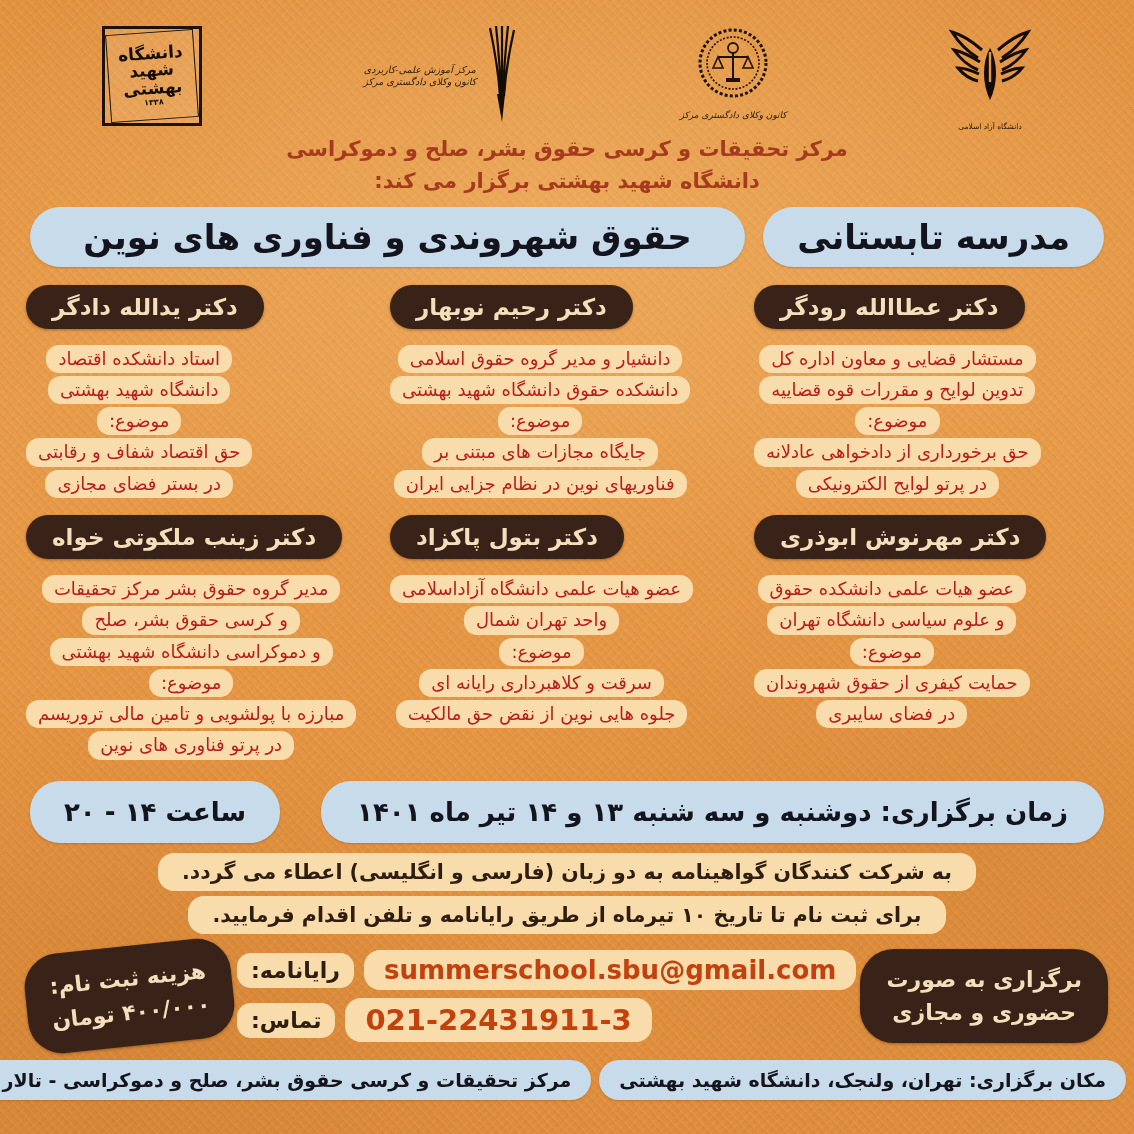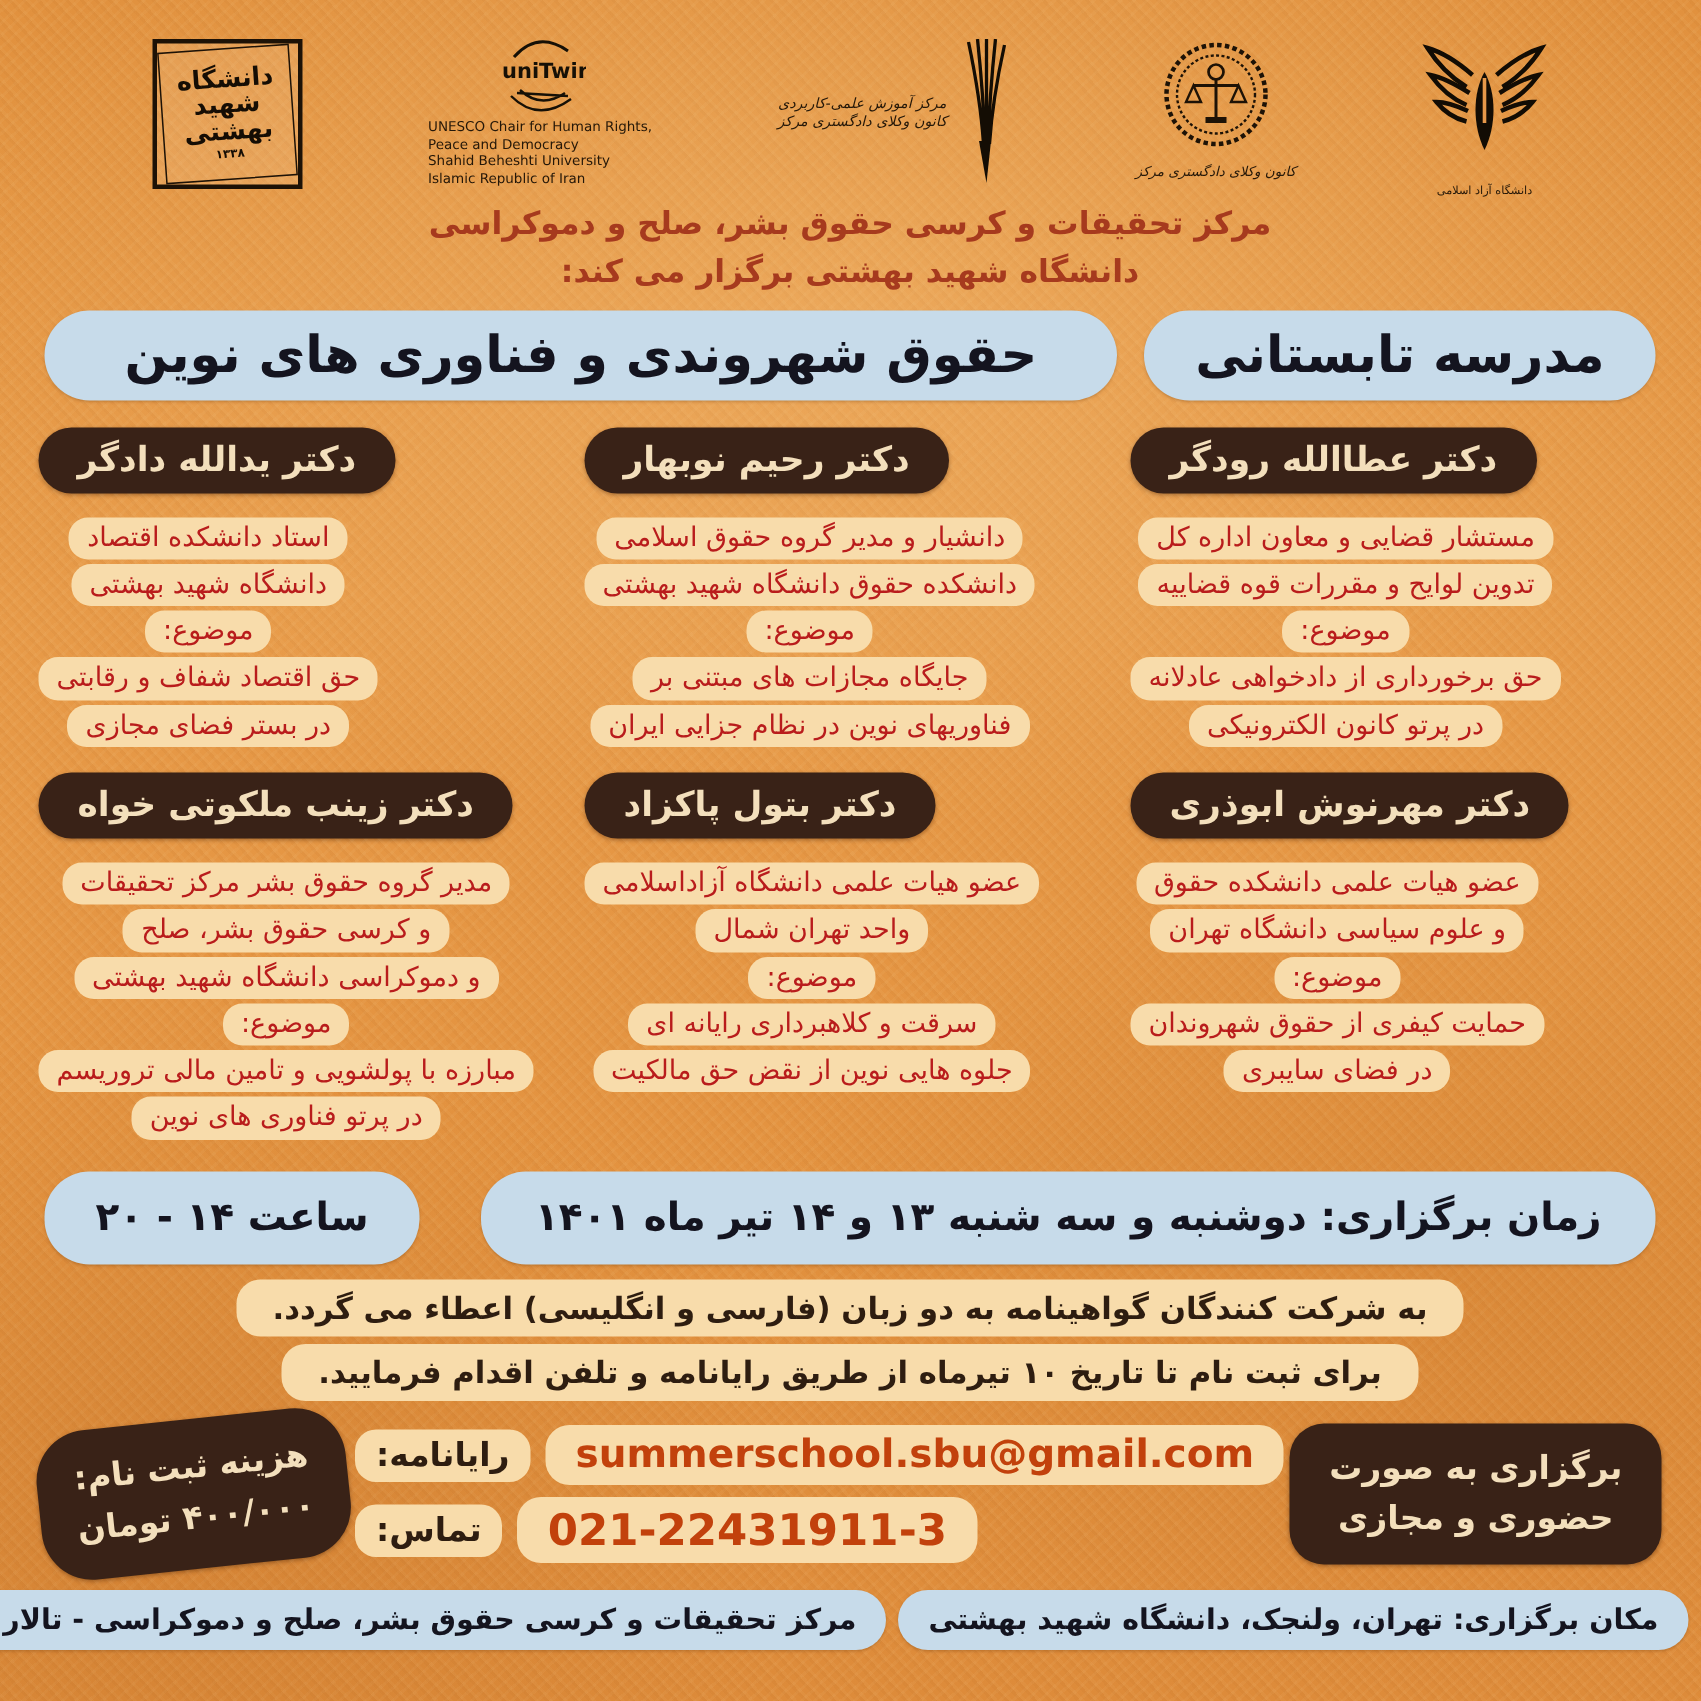--- a/index.html
+++ b/index.html
@@ -60,21 +60,21 @@
   .notice{display:block;width:fit-content;margin:5px auto;font-size:20.5px;padding:7px 24px;
           background:#f8dcab;color:#2e1d10;border-radius:16px;font-weight:bold;}
   
   .contact-row{display:flex;justify-content:space-between;align-items:center;margin:12px 26px 0;}
   .contact-mid{display:flex;flex-direction:column;gap:8px;}
   .contact-line{display:flex;align-items:center;gap:10px;justify-content:flex-end;}
   .contact-label{font-size:22px;padding:5px 14px;border-radius:14px;background:#f8dcab;
                  color:#2e1d10;font-weight:bold;}
   .contact-value{font-size:26px;padding:5px 20px;border-radius:16px;background:#f8dcab;
                  color:#c2410c;font-weight:bold;direction:ltr;font-family:"DejaVu Sans",sans-serif;}
-  .format-pill{font-size:22px;line-height:1.5;padding:14px 26px;text-align:center;white-space:pre-line;border-radius:23px;}
+  .format-pill{font-size:22px;line-height:1.5;padding:14px 26px;text-align:center;white-space:pre-line;}
   .fee-pill{font-size:22px;line-height:1.55;padding:16px 24px;text-align:center;white-space:pre-line;
             transform:rotate(-6deg);}
   
   .venue-row{display:flex;justify-content:space-between;align-items:center;margin:14px 8px 0;gap:8px;}
   .venue-pill{font-size:19px;padding:9px 20px;border-radius:22px;white-space:nowrap;}
   .pre{white-space:pre-line;}
 </style>
 </head>
 <body>
 
@@ -86,31 +86,20 @@
         <div class="sbu-inner">
           <span>دانشگاه</span>
           <span>شهید</span>
           <span>بهشتی</span>
           <span class="yr">۱۳۳۸</span>
         </div>
       </div>
     </figure>
 
 
-    <figure class="logo">
-      <svg width="62" height="50" viewBox="0 0 62 50">
-        <path d="M14 12 Q30 -6 50 8" fill="none" stroke="#161006" stroke-width="2"></path>
-        <path d="M12 38 Q30 56 52 40 M18 34 Q32 47 48 36 M16 36 L50 38" fill="none" stroke="#161006" stroke-width="1.6"></path>
-        <text x="6" y="26" font-size="14" font-weight="bold" fill="#161006" font-family="DejaVu Sans">uniTwin</text>
-      </svg>
-      <figcaption class="cap" style="text-align:left">UNESCO Chair for Human Rights,
-Peace and Democracy
-Shahid Beheshti University
-Islamic Republic of Iran</figcaption>
-    </figure>
 
     <figure class="logo logo-pen">
       <figcaption class="cap">مرکز آموزش علمی-کاربردی
 کانون وکلای دادگستری مرکز</figcaption>
       <svg width="34" height="100" viewBox="0 0 34 100">
         <path d="M6 2 Q14 40 16 70 M12 0 Q16 38 17 70 M18 0 Q18 38 18 70 M24 0 Q20 38 19 70 M30 4 Q22 40 20 70" fill="none" stroke="#140d04" stroke-width="2.2"></path>
         <path d="M13 68 L21 68 L18 96 Z" fill="#140d04"></path>
       </svg>
     </figure>
 
@@ -155,21 +144,21 @@
   </div>
 
   <section class="speakers">
     <article class="speaker">
       <h3 class="pill-dark speaker-name">دکتر عطاالله رودگر</h3>
       <div class="speaker-lines">
           <div class="line-cream">مستشار قضایی و معاون اداره کل</div>
           <div class="line-cream">تدوین لوایح و مقررات قوه قضاییه</div>
           <div class="line-cream">موضوع:</div>
           <div class="line-cream">حق برخورداری از دادخواهی عادلانه</div>
-          <div class="line-cream">در پرتو کانون الکترونیکی</div>
+          <div class="line-cream">در پرتو لوایح الکترونیکی</div>
         </div>
     </article>
     <article class="speaker">
       <h3 class="pill-dark speaker-name">دکتر رحیم نوبهار</h3>
       <div class="speaker-lines">
           <div class="line-cream">دانشیار و مدیر گروه حقوق اسلامی</div>
           <div class="line-cream">دانشکده حقوق دانشگاه شهید بهشتی</div>
           <div class="line-cream">موضوع:</div>
           <div class="line-cream">جایگاه مجازات های مبتنی بر</div>
           <div class="line-cream">فناوریهای نوین در نظام جزایی ایران</div>

